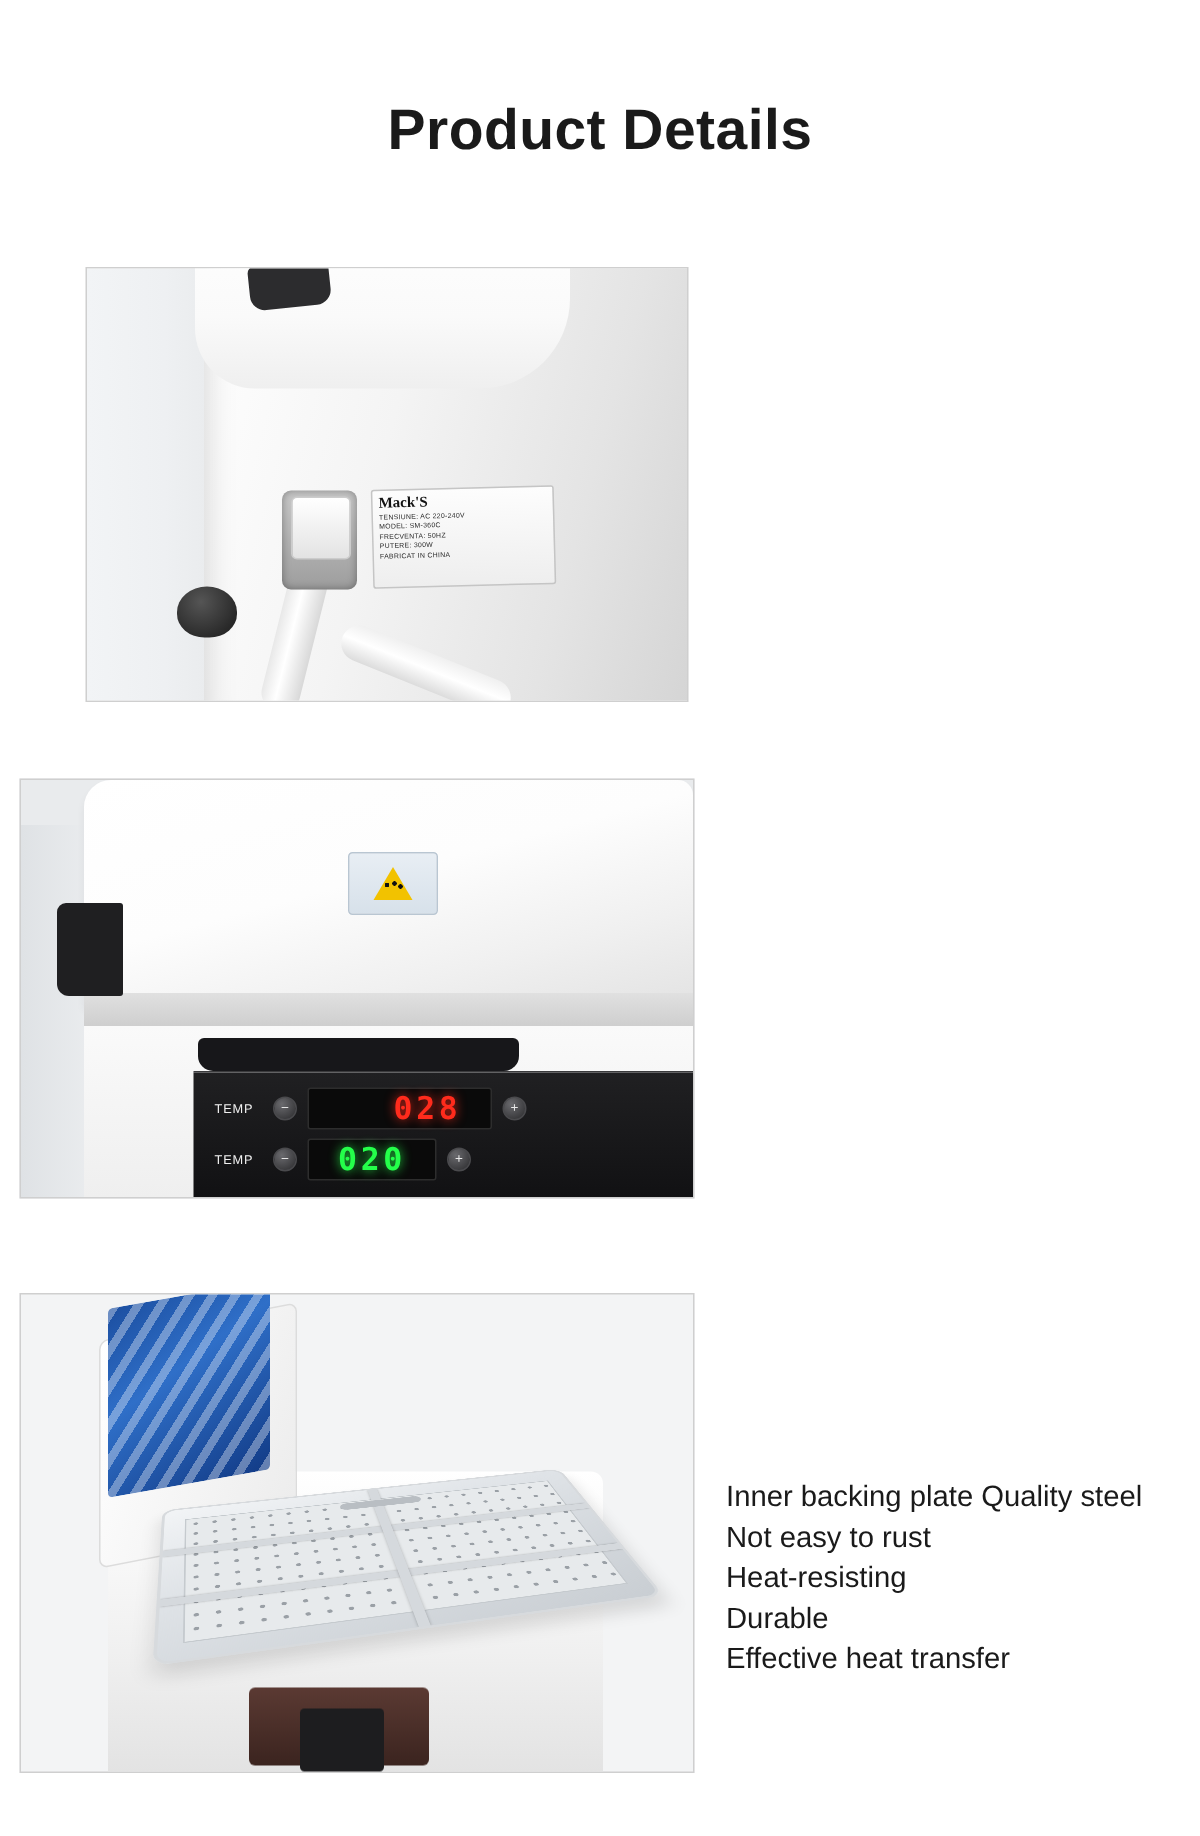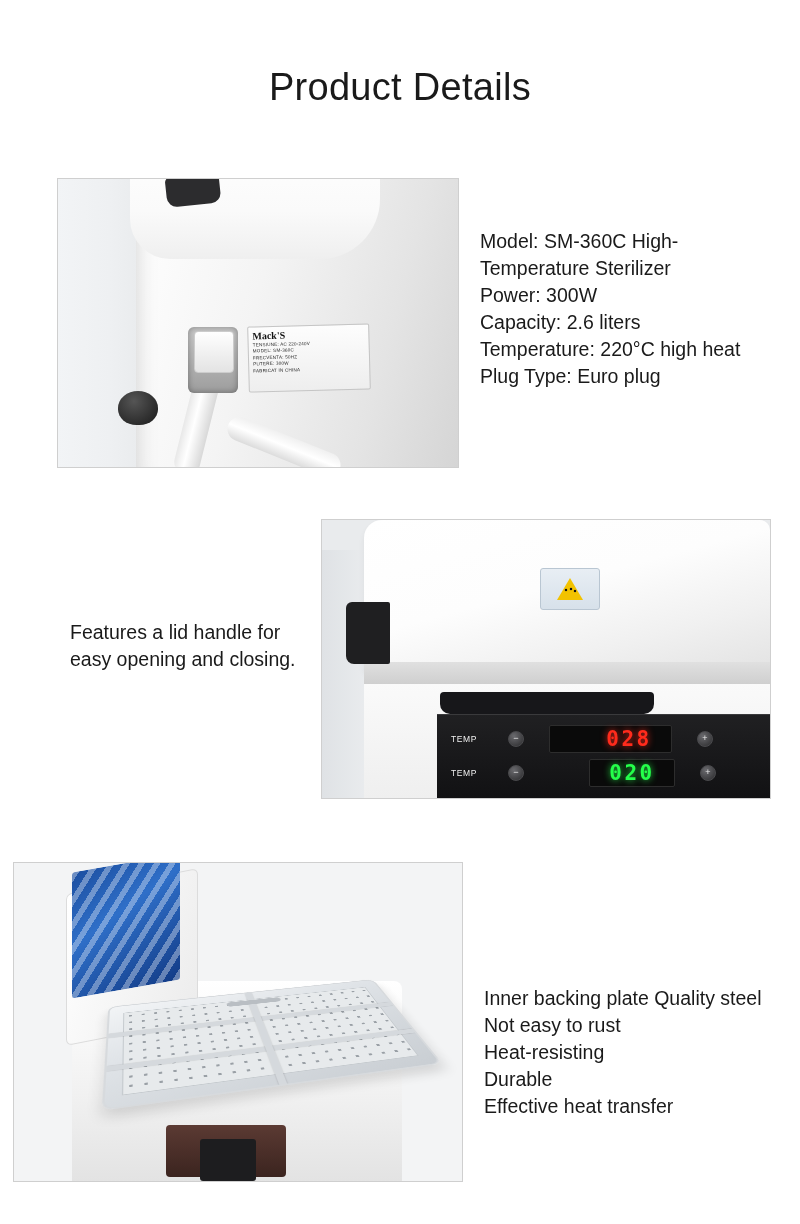--- a/index.html
+++ b/index.html
@@ -12,21 +12,21 @@
     height: 1224px;
     font-family: "Liberation Sans", sans-serif;
     color: #1a1a1a;
     position: relative;
     overflow: hidden;
   }
 
   .page-title {
     text-align: center;
     font-size: 38px;
-    font-weight: normal;
+    font-weight: bold;
     letter-spacing: 0.3px;
     margin: 66px 0 0 0;
     font-family: "Liberation Sans", sans-serif;
   }
 
   
   .block {
     position: absolute;
     display: flex;
     align-items: flex-start;
@@ -237,21 +237,21 @@
     position: absolute;
     left: 115px; top: 194px;
     width: 333px; height: 84px;
     background: linear-gradient(180deg,#202022,#111113);
     border-top: 1px solid #3a3a3c;
   }
   #photo2 .panel-row {
     position: absolute;
     display: flex;
     align-items: center;
-    gap: 25px;
+    gap: 7px;
     justify-content: center;
   }
   #photo2 .row-temp { left: 14px; top: 10px; }
   #photo2 .row-time { left: 14px; top: 44px; }
   #photo2 .panel-label {
     color: #f0f0f0;
     font-size: 8.5px;
     letter-spacing: 0.6px;
     width: 32px;
   }
@@ -270,21 +270,21 @@
     background: #0a0a0a;
     border: 1px solid #2d2d2d;
     border-radius: 2px;
     display: flex; align-items: center; justify-content: center;
     font-family: "DejaVu Sans Mono", monospace;
     font-size: 21px;
     letter-spacing: 2.5px;
     font-weight: bold;
   }
   #photo2 .display.red  { color: #ff2b1c; text-shadow: 0 0 7px rgba(255,43,28,0.85); padding-left: 37px; }
-  #photo2 .display.green{ color: #24ff4a; text-shadow: 0 0 7px rgba(36,255,74,0.85); margin-left: 40px; }
+  #photo2 .display.green{ color: #24ff4a; text-shadow: 0 0 7px rgba(36,255,74,0.85); }
 
   
   #block3 { left: 13px; top: 862px; align-items: center; }
   #photo3 {
     width: 448px; height: 318px;
     background: #f3f4f5;
   }
   #photo3 .machine-body {
     position: absolute;
     left: 58px; top: 118px;
@@ -386,30 +386,24 @@
     <div class="rating-label">
       <div class="rating-brand">Mack'S</div>
       <div class="rating-lines" style="white-space:pre-line;">TENSIUNE: AC 220-240V
 MODEL: SM-360C
 FRECVENTA: 50HZ
 PUTERE: 300W
 FABRICAT IN CHINA</div>
     </div>
   </div>
 
-  <div class="caption" id="caption1">Model: SM-360C High-Temperature Sterilizer
-Power: 300W
-Capacity: 2.6 liters
-Temperature: 220°C high heat
-Plug Type: Euro plug</div>
 </div>
 
 <div class="block" id="block2">
 
-  <div class="caption" id="caption2">Features a lid handle for easy opening and closing.</div>
 
   <div class="photo" id="photo2">
     <div class="lid-left-face"></div>
     <div class="lid"></div>
     <div class="lid-edge"></div>
     <div class="body-front"></div>
     <div class="handle"></div>
 
     <div class="hot-label">
       <div class="hot-tri"></div>

